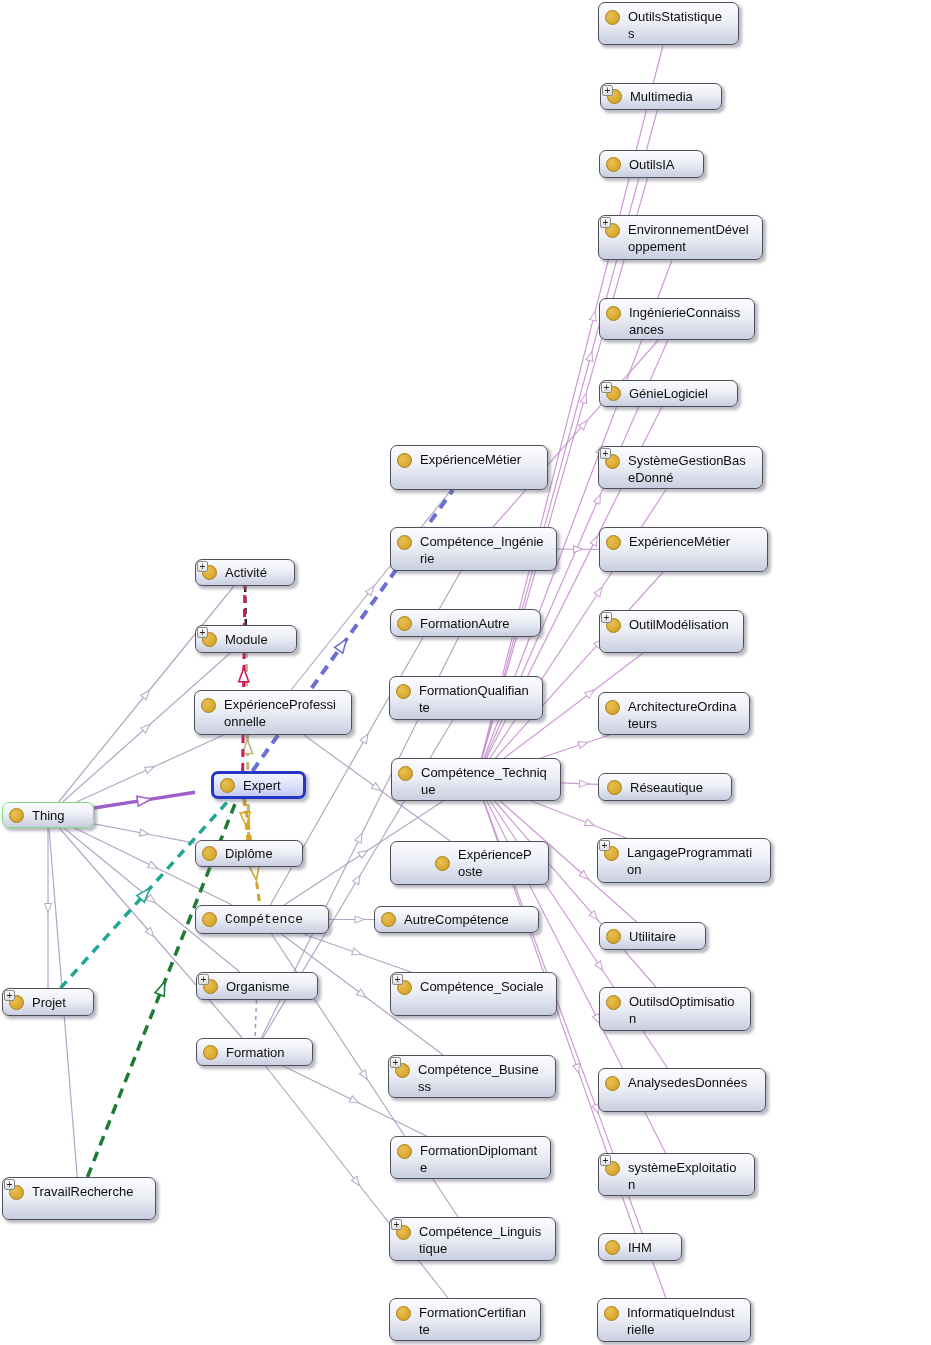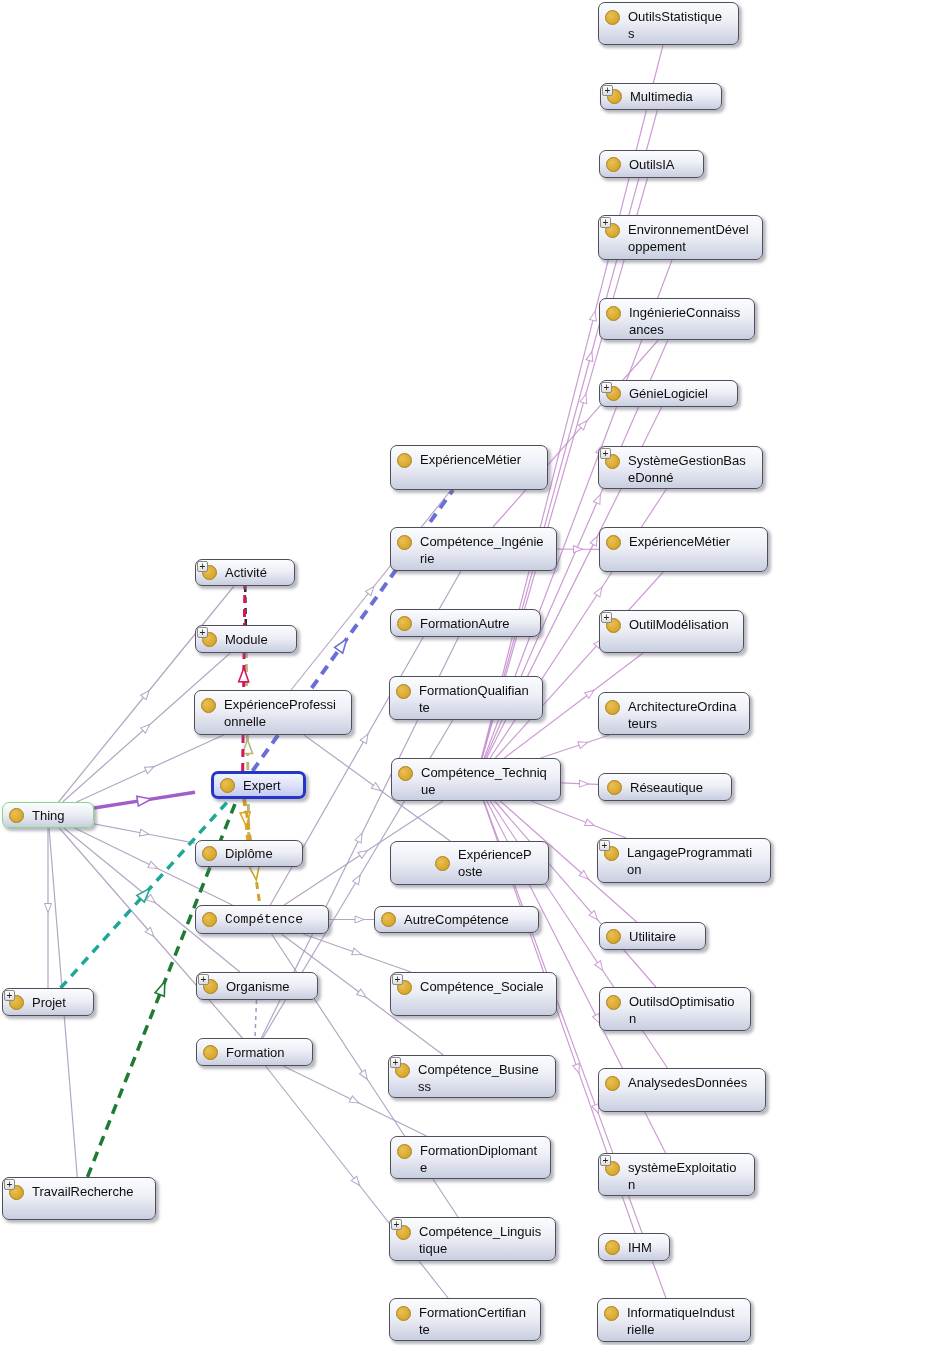--- a/index.html
+++ b/index.html
@@ -318,21 +318,21 @@
     </div>
     <div class="node tall" style="left: 598px; top: 1068px; width: 168px; height: 44px;">
       <span class="cicon"></span>
       <span class="nlabel">AnalysedesDonnées</span>
     </div>
     <div class="node tall" style="left: 598px; top: 1153px; width: 157px; height: 43px;">
       <span class="plus">+</span>
       <span class="cicon"></span>
       <span class="nlabel">systèmeExploitation</span>
     </div>
-    <div class="node" style="left: 598px; top: 1233px; width: 72px; height: 28px; align-items: center;">
+    <div class="node" style="left: 598px; top: 1233px; width: 84px; height: 28px; align-items: center;">
       <span class="cicon"></span>
       <span class="nlabel">IHM</span>
     </div>
     <div class="node tall" style="left: 597px; top: 1298px; width: 154px; height: 44px; justify-content: center;">
       <span class="cicon"></span>
       <span class="nlabel">InformatiqueIndustrielle</span>
     </div>
   </div>
 
 </body></html>

